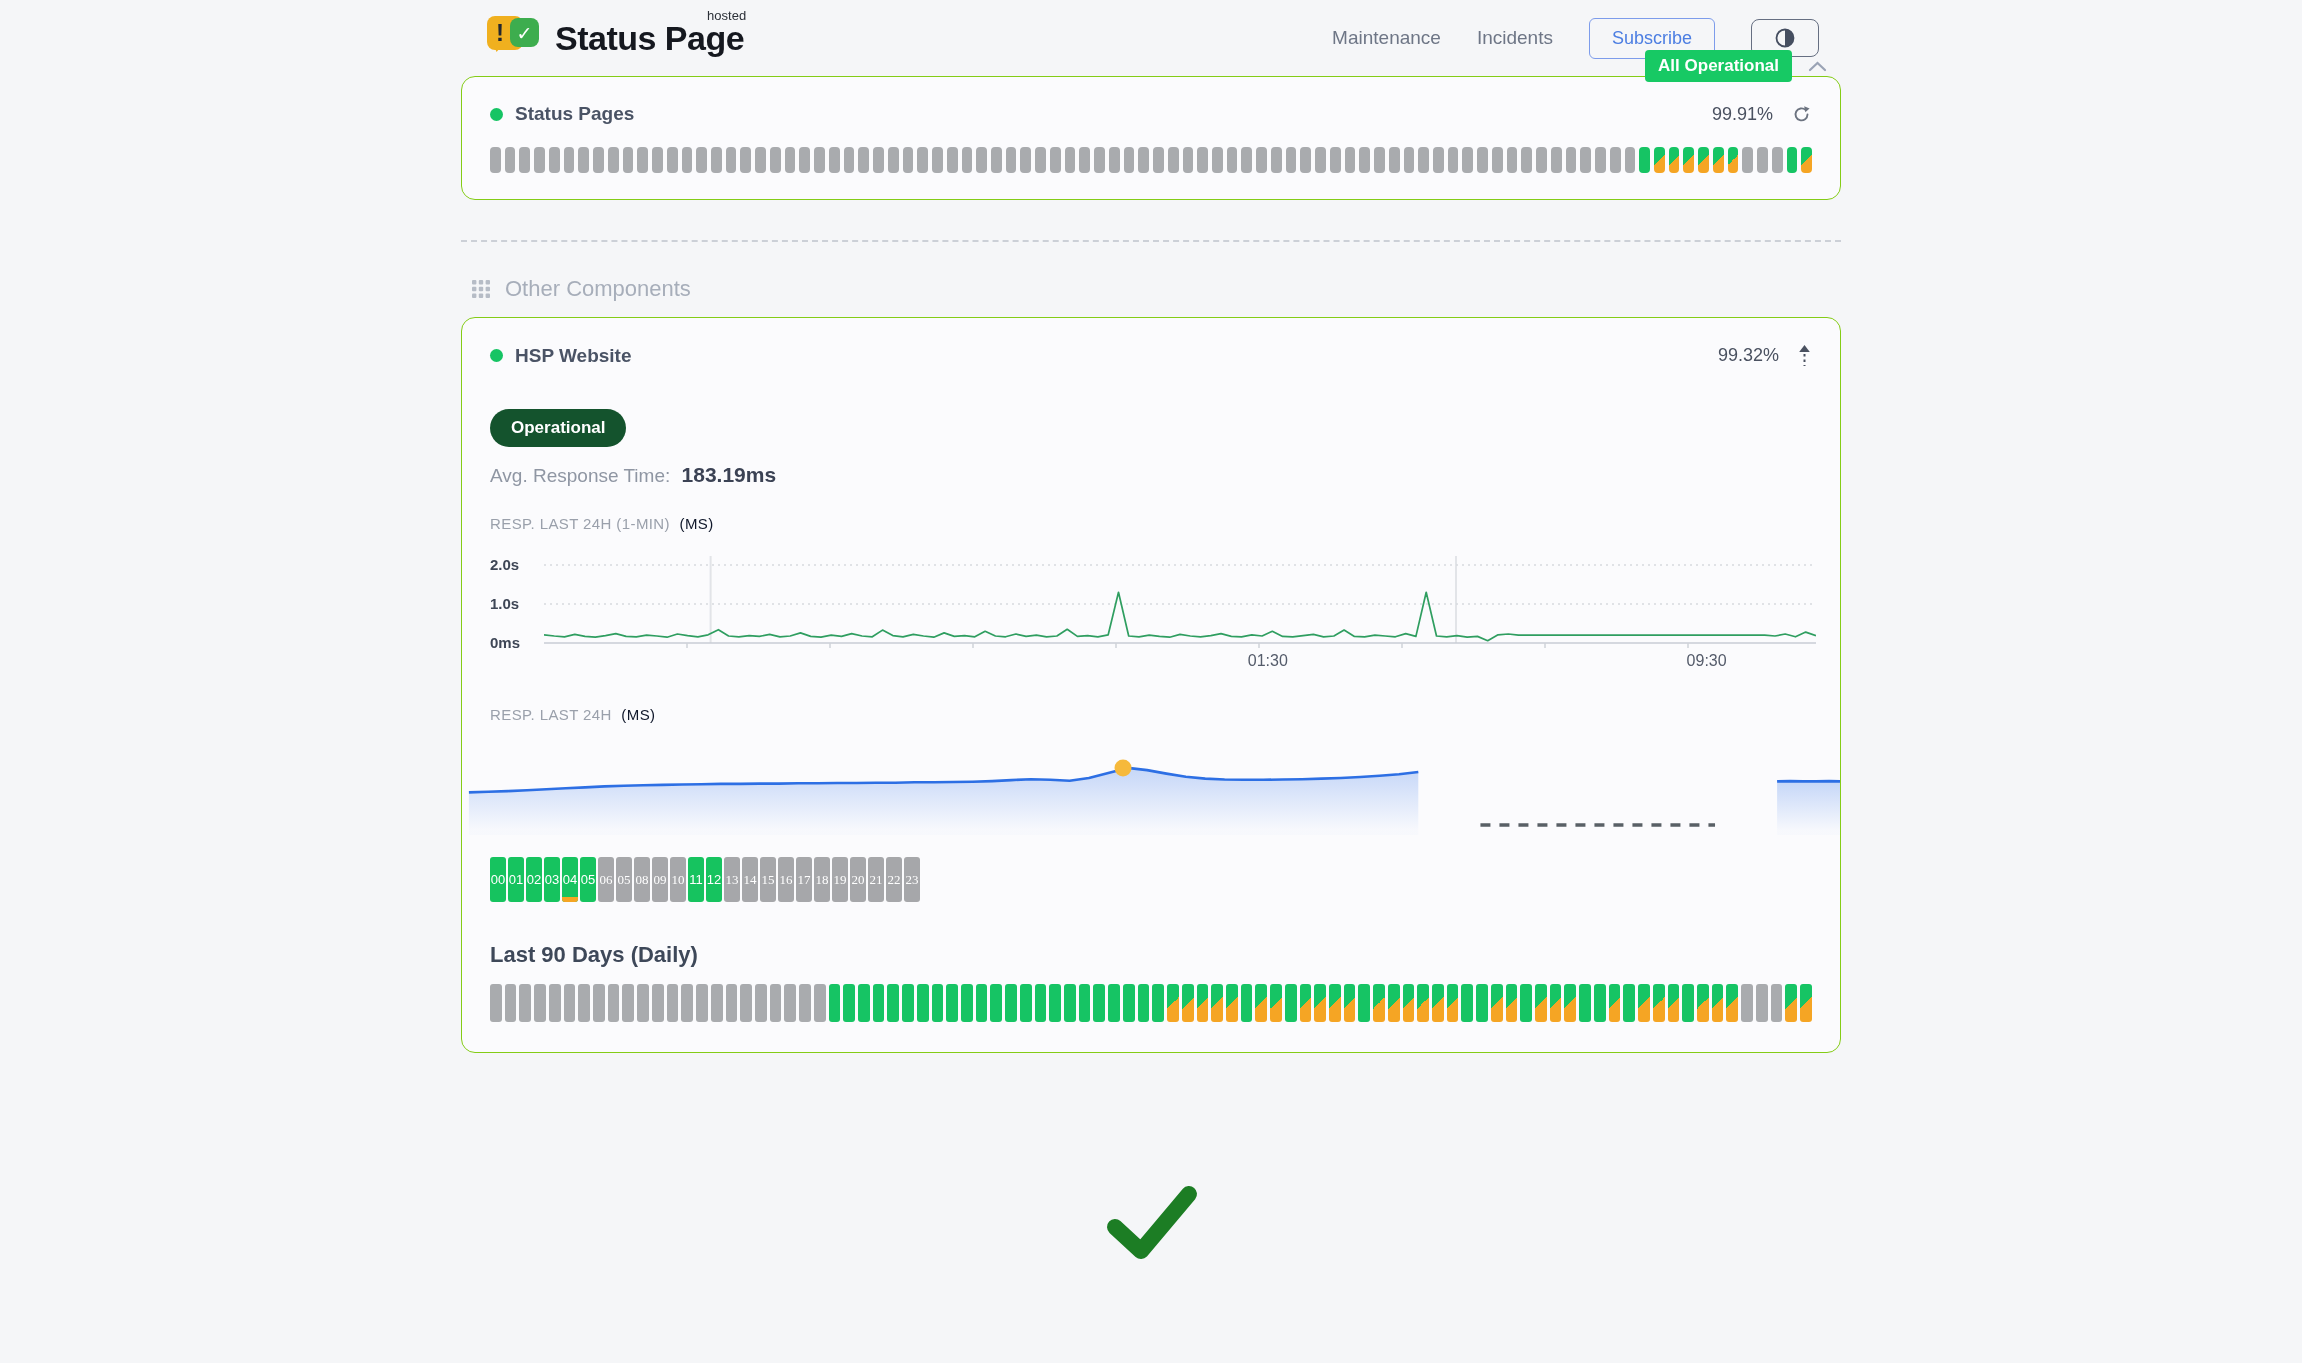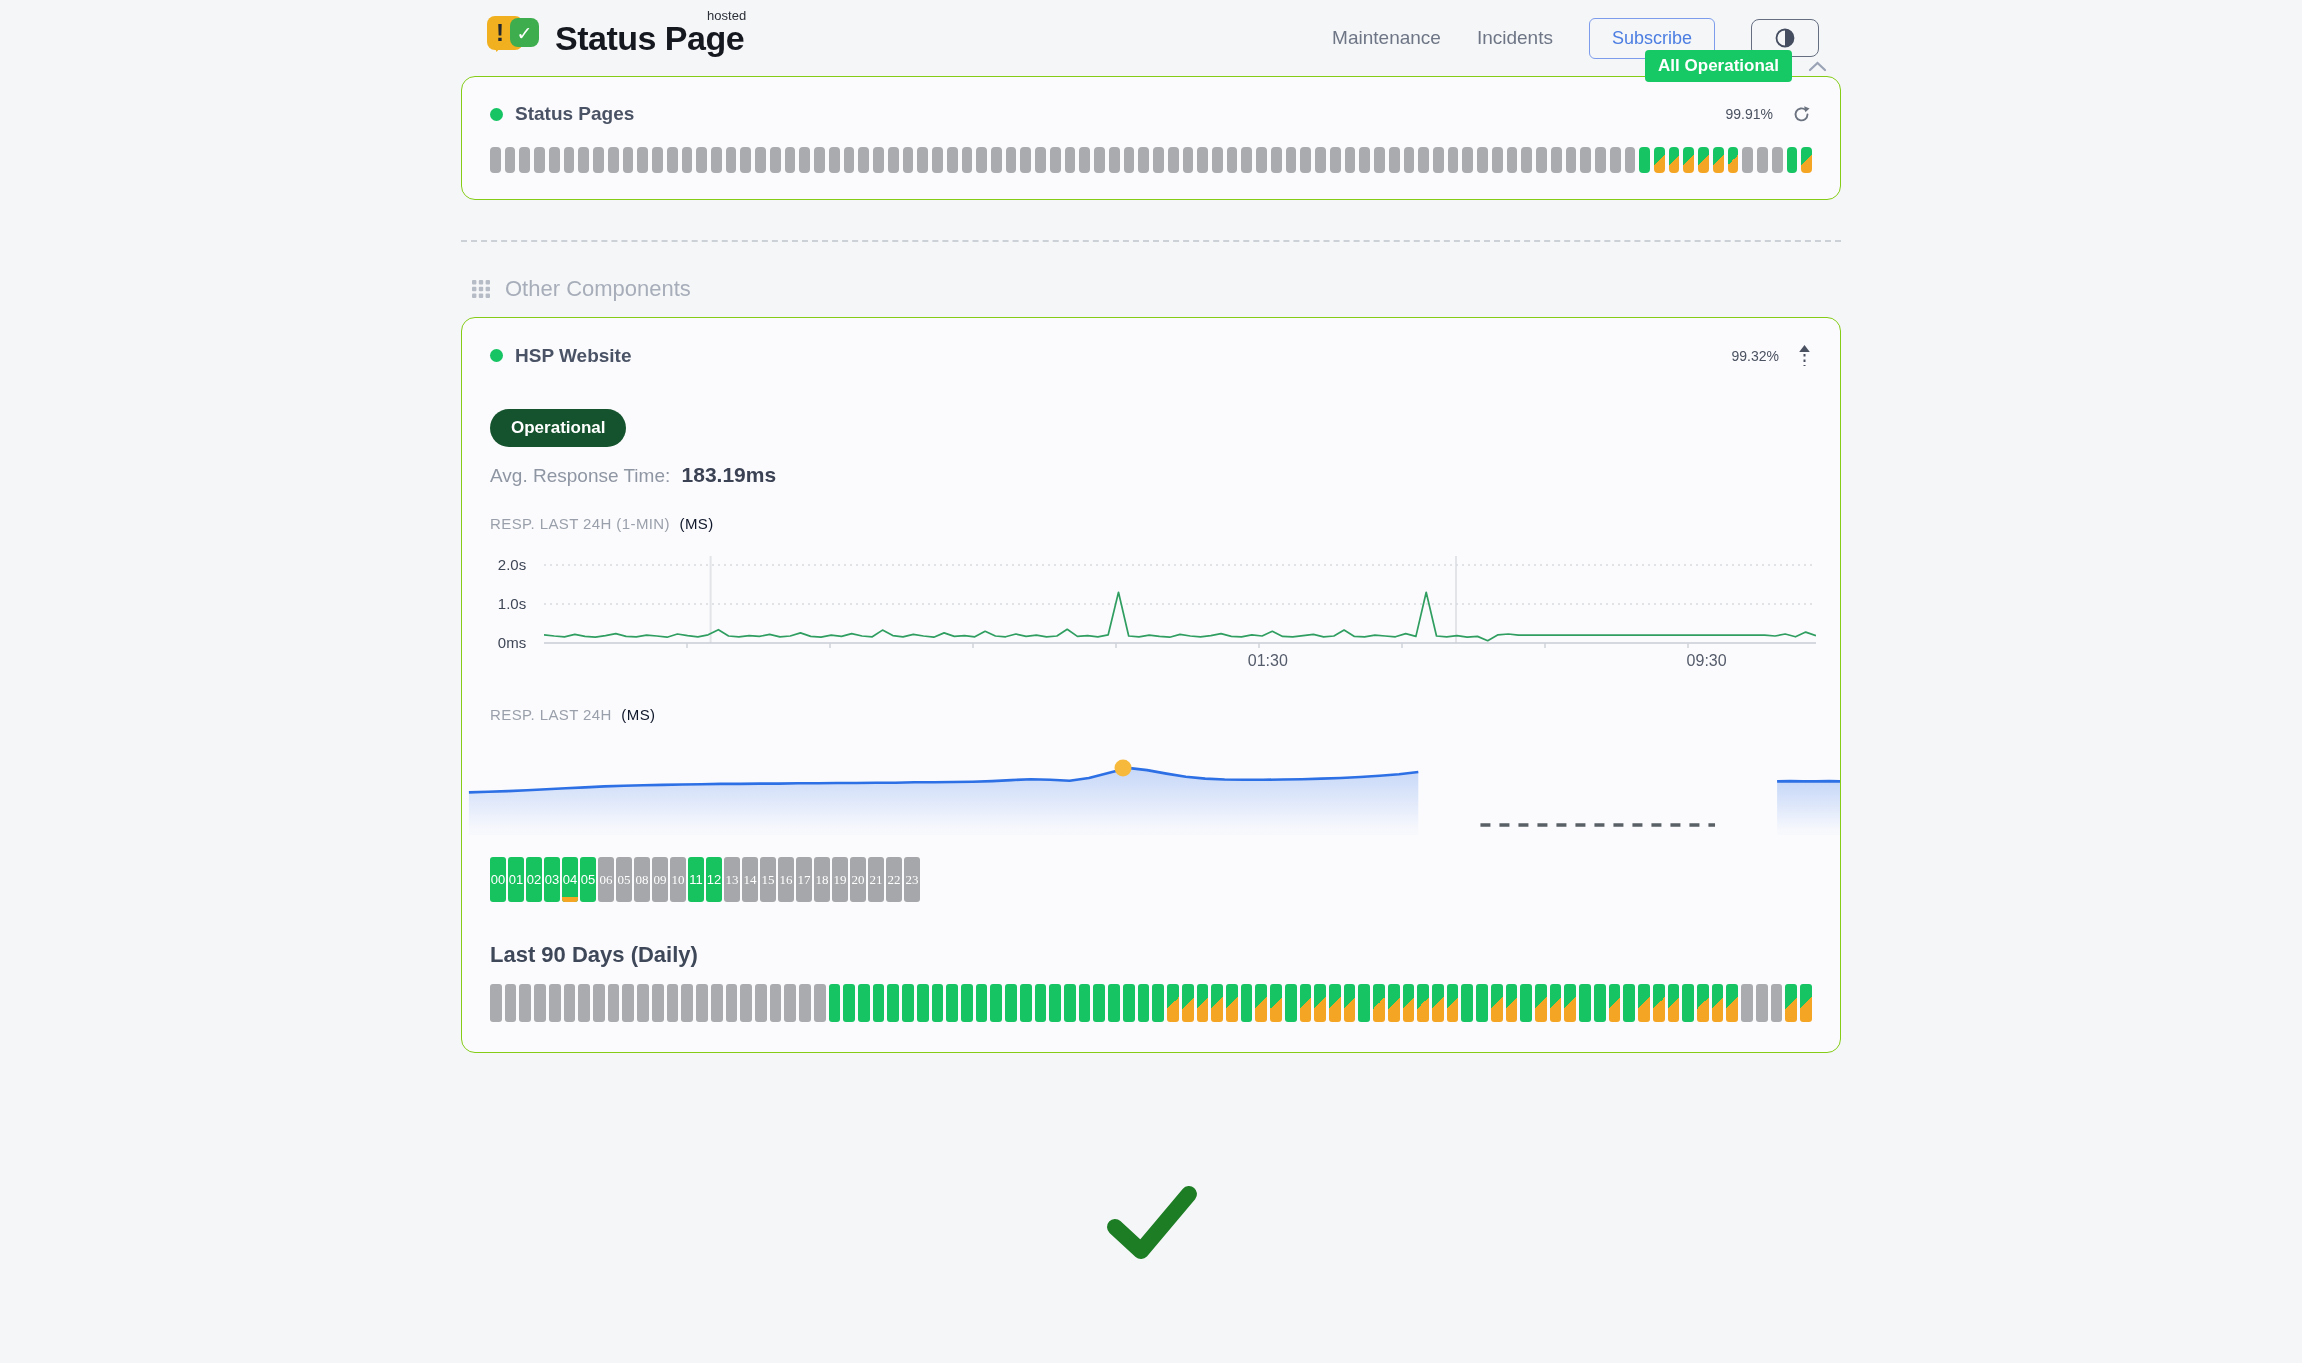--- a/index.html
+++ b/index.html
@@ -34,21 +34,21 @@
 
   
   main { width:1380px; margin:0 auto; position:relative; padding-top:76px; }
   .section-label { margin:-25px 0 13px 9px; font-size:20px; color:#99a2b0; }
   .card { background:#fbfbfd; border:1px solid #84cc16; border-radius:14px; padding:26px 28px; }
   .comp-row { display:flex; align-items:center; justify-content:space-between; }
   .comp-left { display:flex; align-items:center; gap:12px; }
   .dot { width:13px; height:13px; border-radius:50%; background:#16c464; }
   .comp-name { font-size:19px; font-weight:600; color:#4a5365; }
   .comp-right { display:flex; align-items:center; gap:18px; }
-  .comp-pct { font-size:14px; color:#4a5160; }
+  .comp-pct { font-size:18px; color:#4a5160; }
 
   .strip { display:flex; gap:4px; margin-top:22px; }
   .strip .bar { flex:1; border-radius:4px; }
   .strip-api .bar { height:26px; }
   .strip-daily { gap:3px; margin-top:16px; }
   .strip-daily .bar { height:38px; border-radius:3px; }
   .b-none { background:#a9abae; }
   .b-up   { background:#16c464; }
   .b-deg  { background:linear-gradient(135deg,#16c464 50%,#f5a524 50%); }
 
@@ -59,22 +59,22 @@
 
   .op-badge { display:inline-block; margin-top:42px; background:#14532d; color:#fff; font-size:17px;
               font-weight:700; padding:9px 21px; border-radius:999px; }
   .avg-row { margin-top:16px; font-size:19px; color:#8f96a3; }
   .avg-val { font-size:21px; font-weight:700; color:#3b4254; margin-left:6px; }
   .chart-label { margin-top:28px; font-size:15px; letter-spacing:0.4px; color:#9aa0ab; }
   .chart-label .unit { color:#0f172a; margin-left:5px; }
 
   .chart1-wrap { position:relative; margin-top:10px; height:134px; padding-left:54px; }
   .chart1-ylabels { position:absolute; left:0; top:0; width:44px; }
-  .chart1-ylabels div { position:absolute; right:0; width:44px; text-align:center;
-                        font-size:15px; color:#3e4656; line-height:18px; }
+  .chart1-ylabels div { position:absolute; right:0; width:44px; text-align:left;
+                        font-size:15px; color:#3e4656; line-height:18px;font-weight:bold; }
   .chart2-wrap { position:relative; margin:12px -28px 0; height:100px; }
 
   .sub-heading { margin-top:26px; font-size:22px; font-weight:600; color:#3e4859; }
   .hours { display:flex; gap:2px; margin-top:22px; }
   .hour { width:16px; height:45px; border-radius:3px; color:#fff; font-size:13px;
           display:flex; align-items:center; justify-content:center; position:relative; }
   .hour.h-up { background:#16c35f; }
   .hour.h-none { background:#a6a7aa;font-family:Liberation Serif, serif; }
   .hour .mk { position:absolute; left:0; right:0; bottom:0; height:5px; background:#f5a524;
               border-radius:0 0 3px 3px; }

